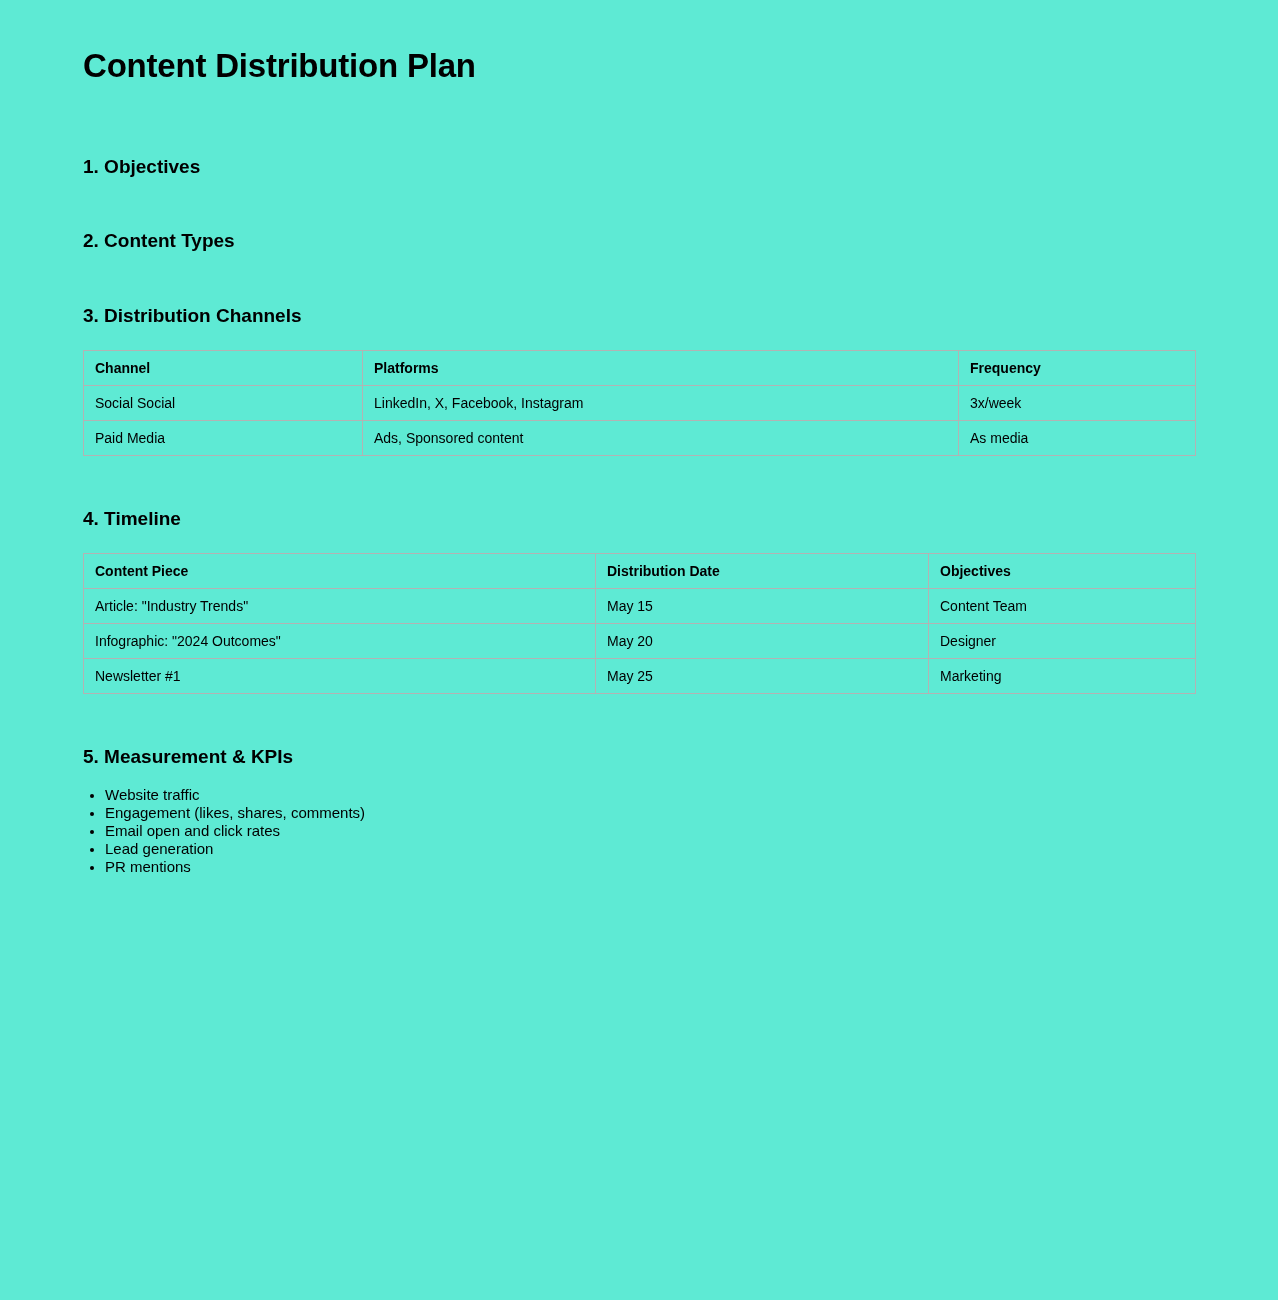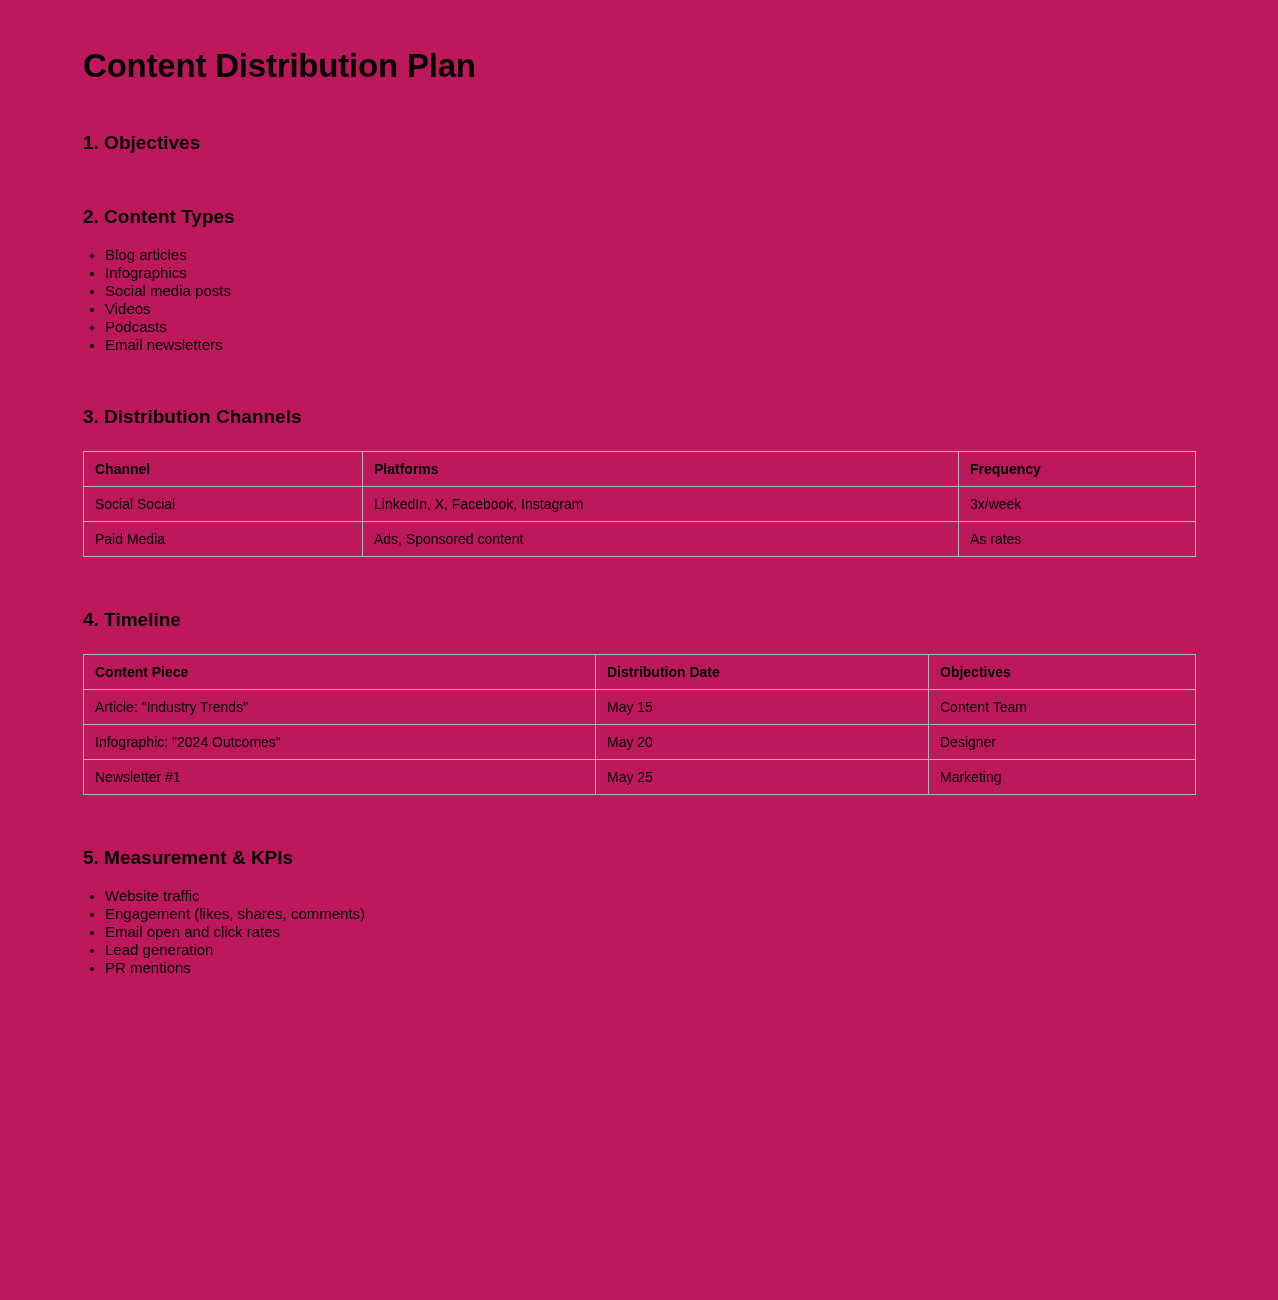--- a/index.html
+++ b/index.html
@@ -12,39 +12,39 @@
     height: 1300px;
     font-family: "Liberation Sans", sans-serif;
     color: #000000;
     -webkit-font-smoothing: antialiased;
   }
   .page {
     box-sizing: border-box;
     width: 1278px;
     min-height: 1300px;
     padding: 46px 83px 0 83px;
-    background: #be185d;
+    background: #5eead4;
   }
   h1.doc-title {
     font-size: 33px;
     line-height: 1.2;
     font-weight: bold;
     margin: 0 0 0 0;
     padding: 0;
     letter-spacing: -0.2px;
   }
   h2.section-title {
     font-size: 19px;
     line-height: 1.2;
     font-weight: bold;
     margin: 52px 0 0 0;
     padding: 0;
   }
   h2.section-title.first {
-    margin-top: 46px;
+    margin-top: 70px;
   }
   ul.bullets {
     margin: 17px 0 0 0;
     padding: 0 0 0 22px;
     list-style-type: disc;
   }
   ul.bullets li {
     font-size: 15px;
     line-height: 18px;
     margin: 0;
@@ -85,28 +85,20 @@
 </head>
 <body>
 
 <div class="page">
 
   <h1 class="doc-title">Content Distribution Plan</h1>
 
   <h2 class="section-title first">1. Objectives</h2>
 
   <h2 class="section-title">2. Content Types</h2>
-  <ul class="bullets">
-    <li>Blog articles</li>
-    <li>Infographics</li>
-    <li>Social media posts</li>
-    <li>Videos</li>
-    <li>Podcasts</li>
-    <li>Email newsletters</li>
-  </ul>
 
   <h2 class="section-title">3. Distribution Channels</h2>
   <table class="doc-table" id="channels-table">
     <colgroup>
         <col class="c1">
         <col class="c2">
         <col class="c3">
       </colgroup>
     <thead>
       <tr>
@@ -117,21 +109,21 @@
     </thead>
     <tbody>
       <tr>
         <td>Social Social</td>
         <td>LinkedIn, X, Facebook, Instagram</td>
         <td>3x/week</td>
       </tr>
       <tr>
         <td>Paid Media</td>
         <td>Ads, Sponsored content</td>
-        <td>As rates</td>
+        <td>As media</td>
       </tr>
     </tbody>
   </table>
 
   <h2 class="section-title">4. Timeline</h2>
   <table class="doc-table" id="timeline-table">
     <colgroup>
         <col class="c1">
         <col class="c2">
         <col class="c3">

